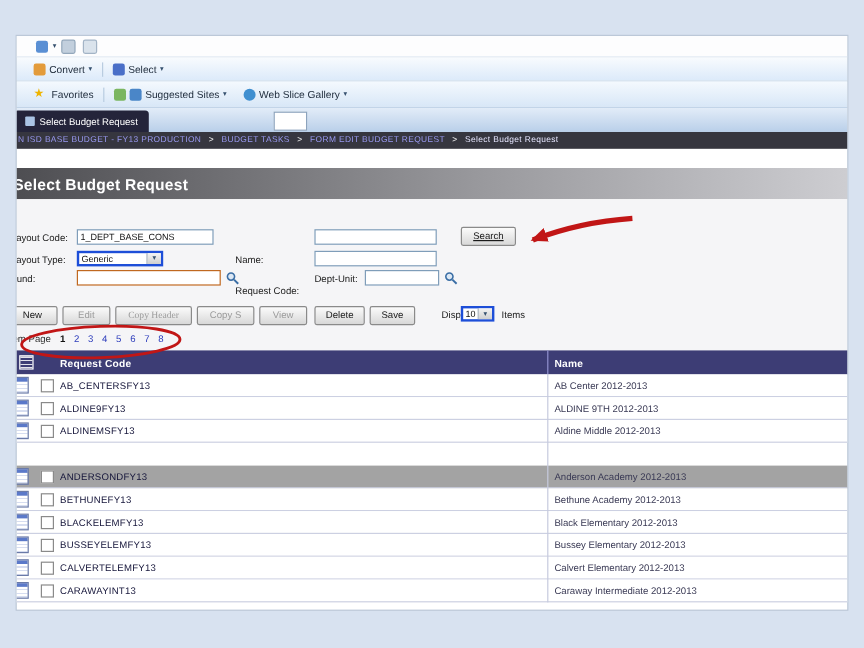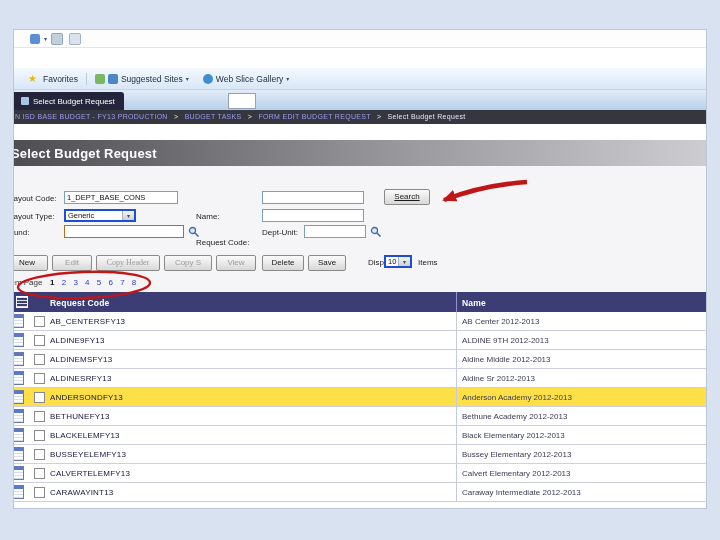--- a/index.html
+++ b/index.html
@@ -57,21 +57,21 @@
   .pages{position:absolute;left:46px;top:248px;font-size:8px;}
   .pages span{margin-right:5px;color:#2b3bbb;cursor:default;}
   .pages span.cur{color:#111;font-weight:bold;}
 
   .thead{position:absolute;left:0;top:262px;width:712px;height:20px;background:#3d3d75;}
   .hicon{position:absolute;left:12px;top:266px;width:10px;height:10px;border:1px solid #ffffff;background:repeating-linear-gradient(180deg,rgba(255,255,255,.85) 0 1px,transparent 1px 3px);}
   .th{position:absolute;top:268px;font-size:8.5px;font-weight:bold;color:#ffffff;letter-spacing:.2px;}
   .th-code{left:46px;} .th-name{left:458px;}
 
   .trow{position:absolute;left:0;width:712px;height:19px;border-bottom:1px solid #ccd0e2;box-sizing:border-box;background:#fff;}
-  .trow.sel{background:#fde047;}
+  .trow.sel{background:#a3a3a3;}
   .r0{top:282px}.r1{top:301px}.r2{top:320px}.r3{top:339px}.r4{top:358px}
   .r5{top:377px}.r6{top:396px}.r7{top:415px}.r8{top:434px}.r9{top:453px}
   .doc{position:absolute;left:8px;top:2px;width:12px;height:14px;border:1px solid #6a7aa8;box-sizing:border-box;background-image:linear-gradient(#5b79c9,#5b79c9),repeating-linear-gradient(#ffffff 0 2px,#d6ddf0 2px 3px);background-size:100% 3px,100% 100%;background-repeat:no-repeat,repeat;}
   .cb{position:absolute;left:30px;top:4px;width:9px;height:9px;background:#fff;border:1px solid #8a8a8a;box-sizing:content-box;}
   .codecell{position:absolute;left:46px;top:5px;font-size:8px;color:#15153a;letter-spacing:.2px;white-space:nowrap;}
   .namecell{position:absolute;left:458px;top:5px;font-size:8px;color:#3a3a55;white-space:nowrap;}
   .col-div-head{position:absolute;left:452px;top:262px;width:1px;height:20px;background:#9191cf;}
   .col-div-body{position:absolute;left:452px;top:282px;width:1px;height:190px;background:#c6cade;}
 
   .overlay{position:absolute;left:0;top:0;pointer-events:none;}
@@ -83,20 +83,33 @@
   <div class="app">
     <div class="inner">
 
       <div class="menu-strip">
         <span class="mi mi-page"></span>
         <span class="caret">▾</span>
         <span class="mi mi-print"></span>
         <span class="mi mi-tools"></span>
       </div>
 
+      <div class="cmd-bar">
+        <span class="tb-btn">
+          <span class="mi mi-convert"></span>
+          <span>Convert</span>
+          <span class="caret">▾</span>
+        </span>
+        <span class="vsep"></span>
+        <span class="tb-btn">
+          <span class="mi mi-select"></span>
+          <span>Select</span>
+          <span class="caret">▾</span>
+        </span>
+      </div>
 
       <div class="fav-bar">
         <span class="tb-btn">
           <span class="star">★</span>
           <span>Favorites</span>
         </span>
         <span class="vsep"></span>
         <span class="mi mi-fav1"></span>
         <span class="mi mi-fav2" style="margin-right:3px;"></span>
         <span class="tb-btn">
@@ -210,26 +223,20 @@
           <span class="cb"></span>
         <span class="codecell">ALDINE9FY13</span>
         <span class="namecell">ALDINE 9TH 2012-2013</span>
       </div>
       <div class="trow r2">
         <span class="doc"></span>
           <span class="cb"></span>
         <span class="codecell">ALDINEMSFY13</span>
         <span class="namecell">Aldine Middle 2012-2013</span>
       </div>
-      <div class="trow r3">
-        <span class="doc"></span>
-          <span class="cb"></span>
-        <span class="codecell">ALDINESRFY13</span>
-        <span class="namecell">Aldine Sr 2012-2013</span>
-      </div>
       <div class="trow r4 sel">
         <span class="doc"></span>
           <span class="cb"></span>
         <span class="codecell">ANDERSONDFY13</span>
         <span class="namecell">Anderson Academy 2012-2013</span>
       </div>
       <div class="trow r5">
         <span class="doc"></span>
           <span class="cb"></span>
         <span class="codecell">BETHUNEFY13</span>

